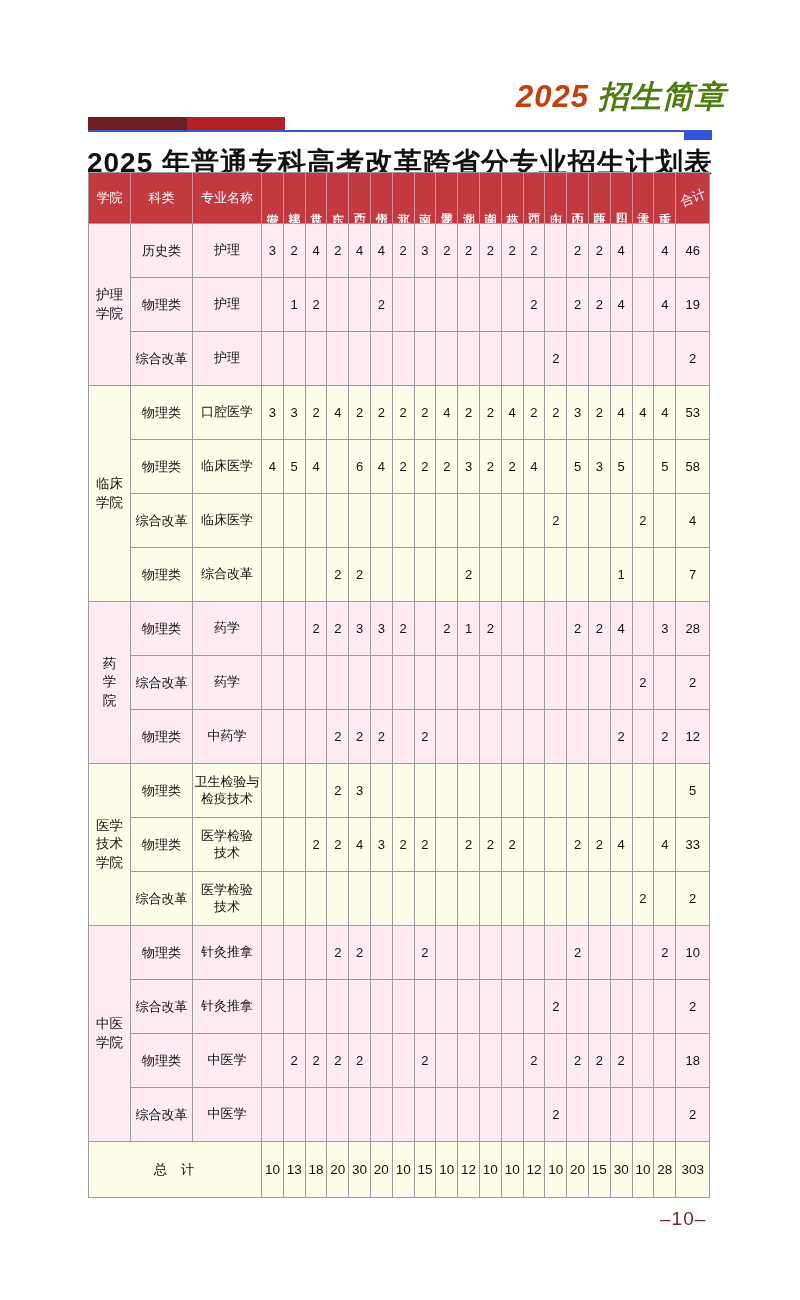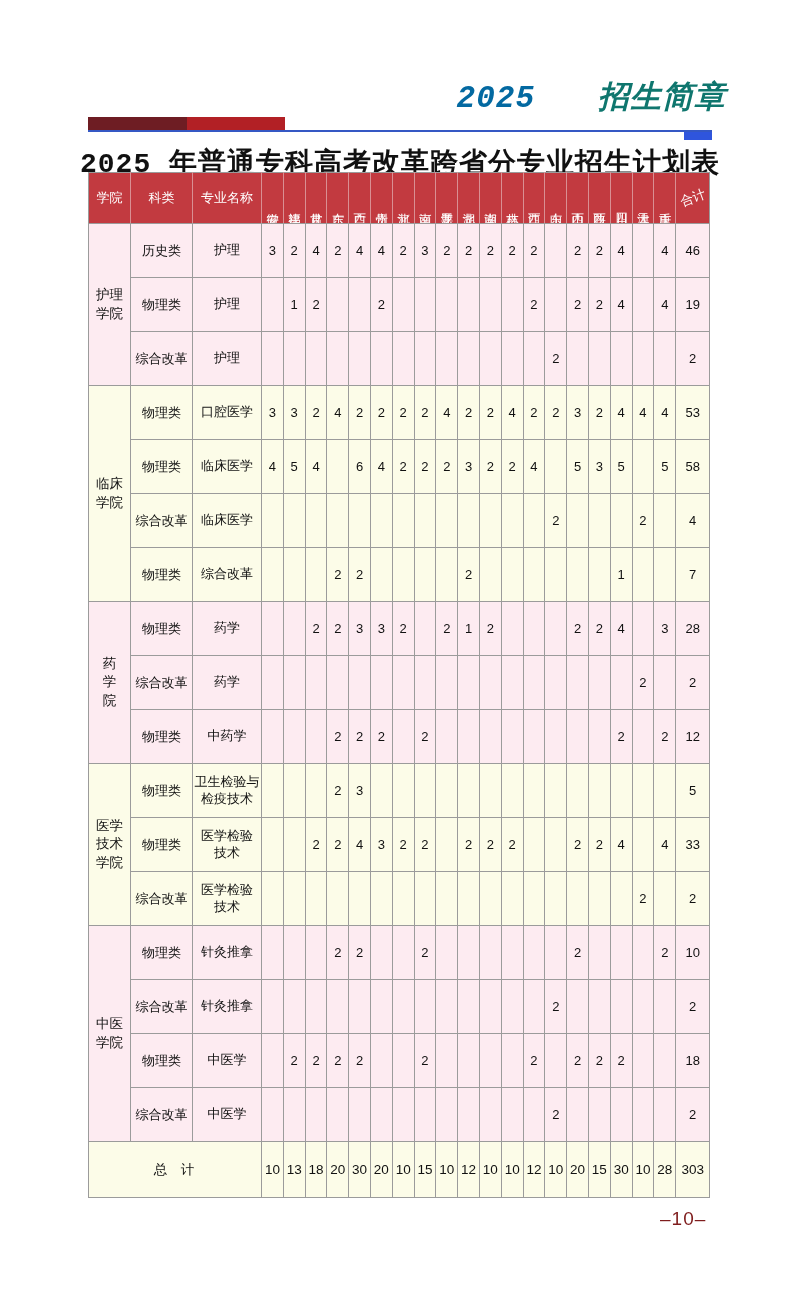--- a/index.html
+++ b/index.html
@@ -9,34 +9,34 @@
     font-family: "Liberation Sans", sans-serif;
     position: relative;
     overflow: hidden;
   }
   
   .brochure {
     position: absolute; top: 76px; right: 74px;
     font-size: 31px; font-weight: bold; font-style: italic;
     white-space: nowrap; letter-spacing: 1px;
   }
-  .brochure .year   { color: #0369a1; margin-right: 25px; font-family: Liberation Mono, monospace; }
-  .brochure .bname  { color: #0f766e; margin-left: 38px; }
+  .brochure .year   { color: #c2410c; margin-right: 9px; }
+  .brochure .bname  { color: #4d7c0f; }
 
   
   .bar-maroon { position: absolute; left: 88px;  top: 117px; width: 99px; height: 14px; background: #6e1d23; }
   .bar-red    { position: absolute; left: 187px; top: 117px; width: 98px; height: 14px; background: #b22025; }
   .rule-blue  { position: absolute; left: 88px;  top: 130px; width: 624px; height: 2px; background: #3558c4; }
   .bar-blue   { position: absolute; left: 684px; top: 132px; width: 28px; height: 8px;  background: #2f55dd; }
 
   
   .table-title {
     position: absolute; top: 144px; left: 0; width: 800px;
     text-align: center;
-    font-family: Liberation Mono, monospace;
+    font-family: Liberation Sans, sans-serif;
     font-weight: bold; font-size: 28px; color: #111;
     letter-spacing: 1px; white-space: nowrap;
   }
 
   
   table.plan {
     position: absolute; left: 88px; top: 172px;
     border-collapse: collapse; table-layout: fixed;
     width: 621px;
   }

